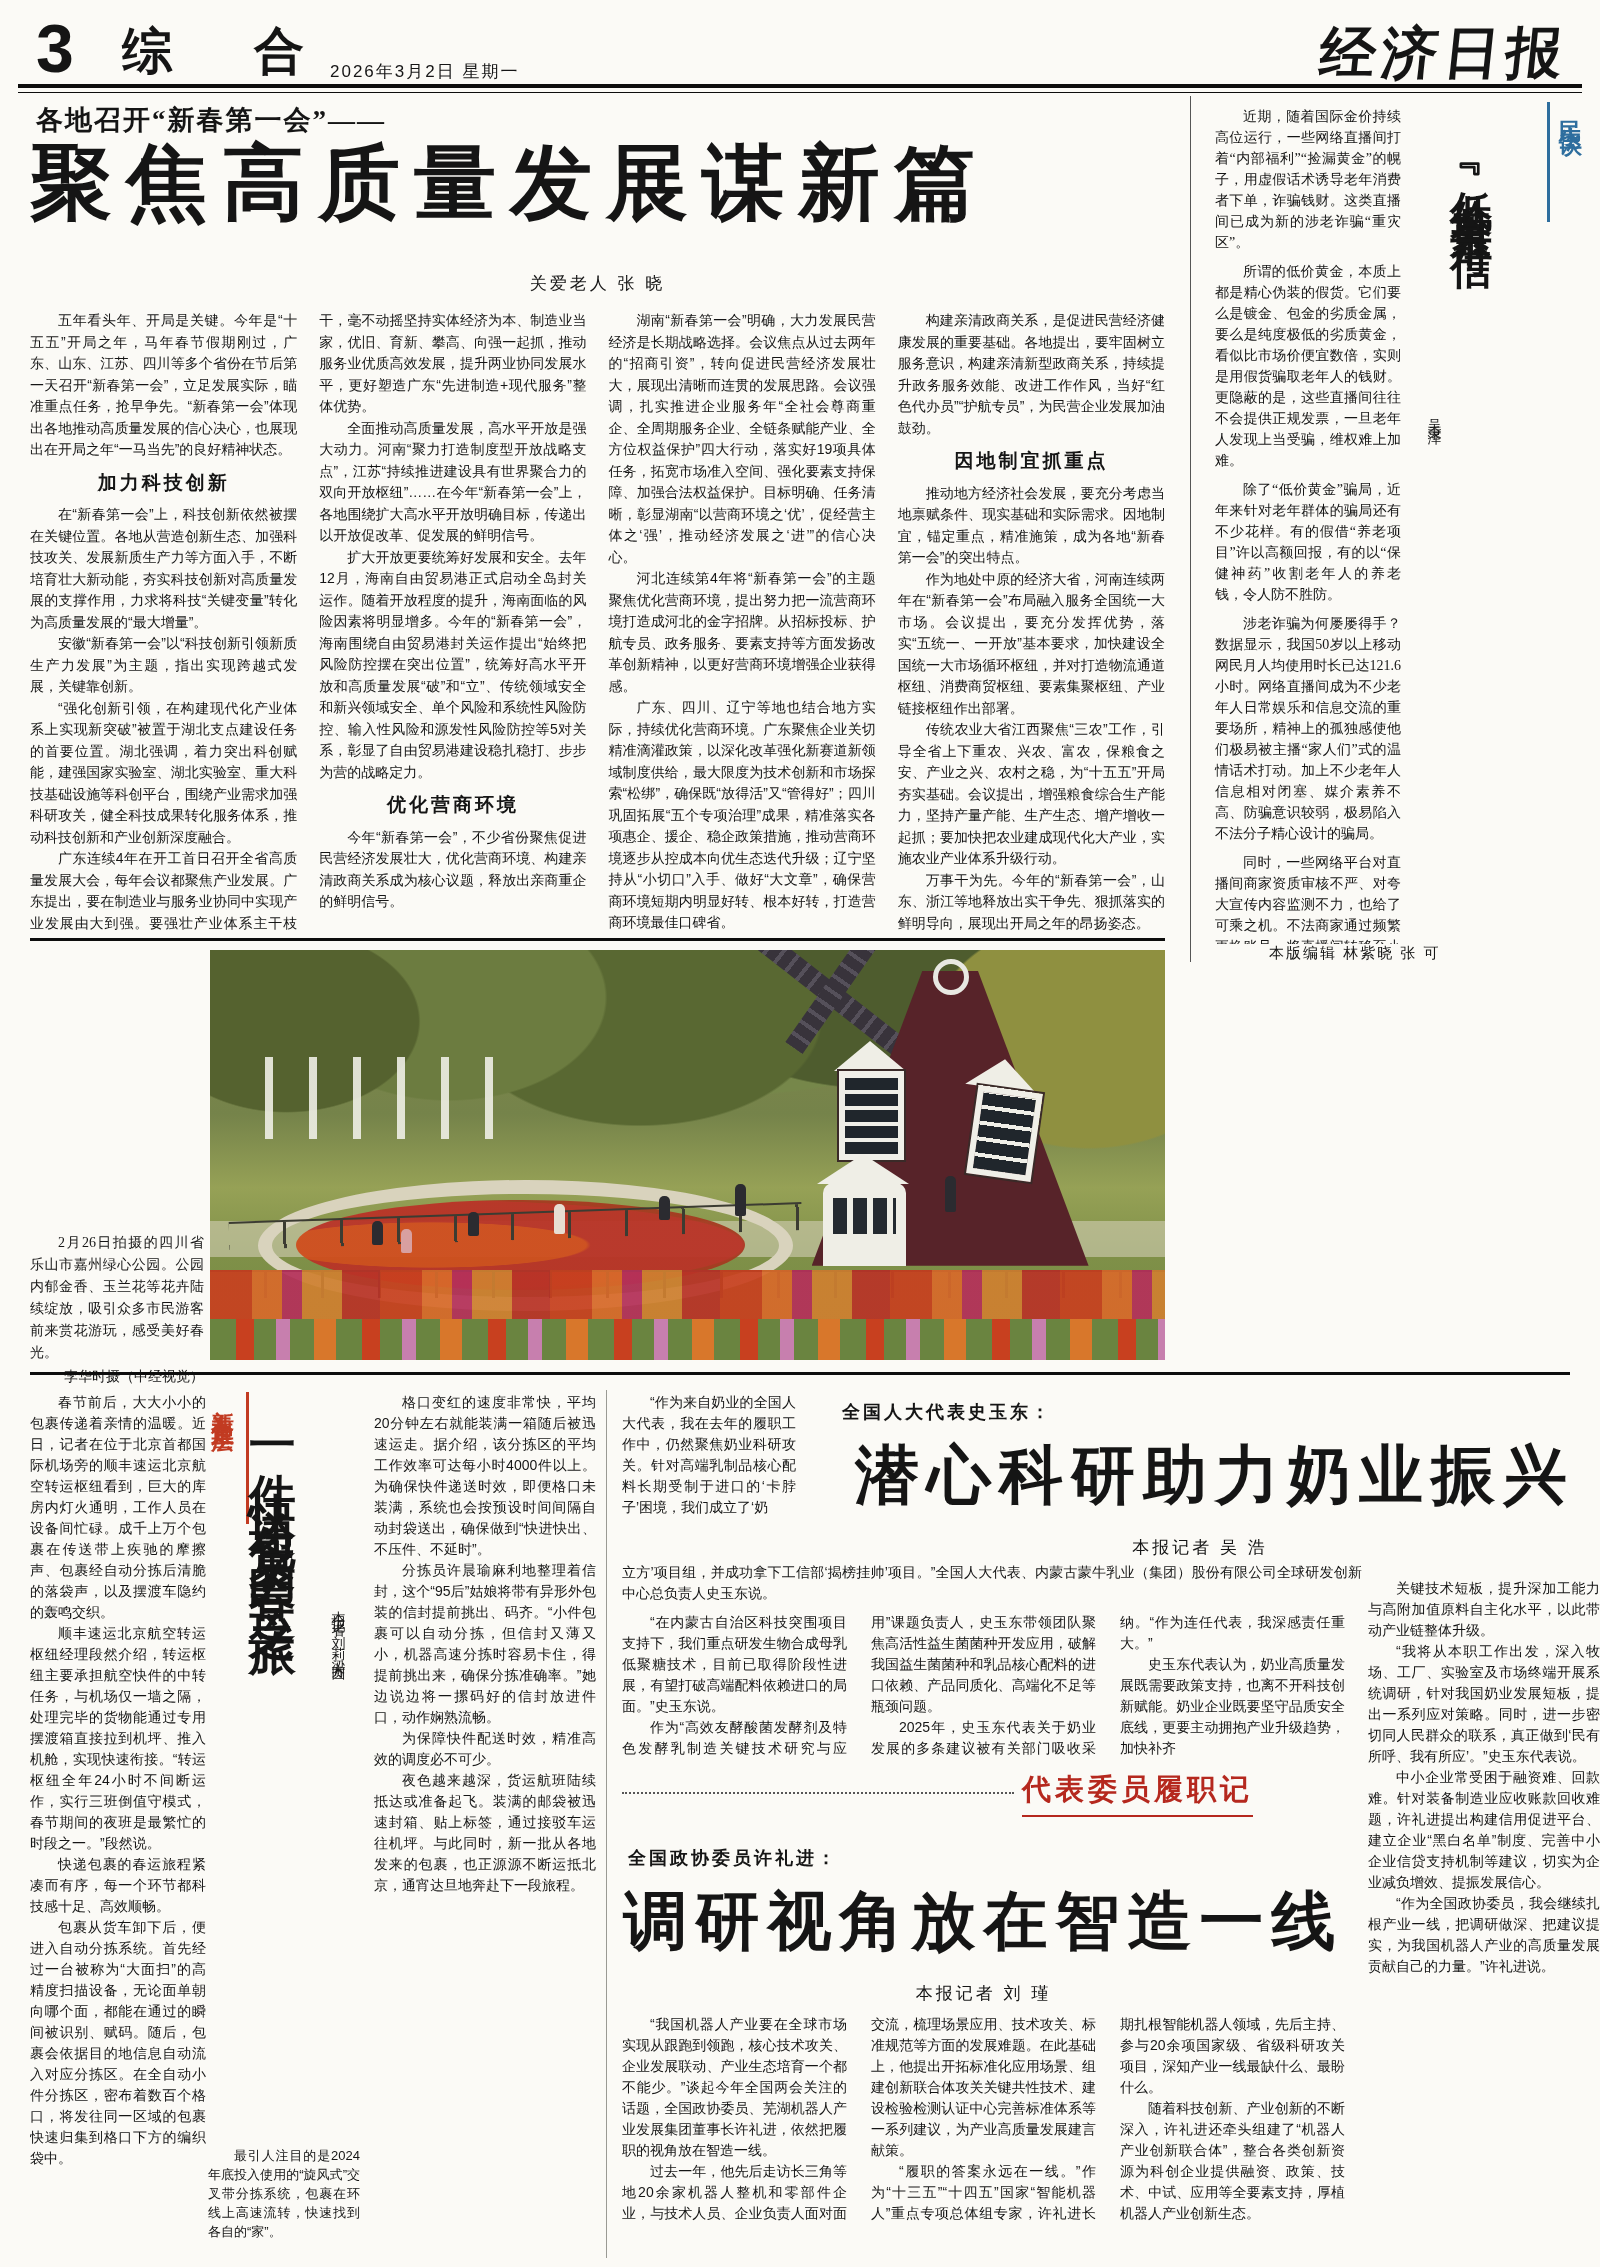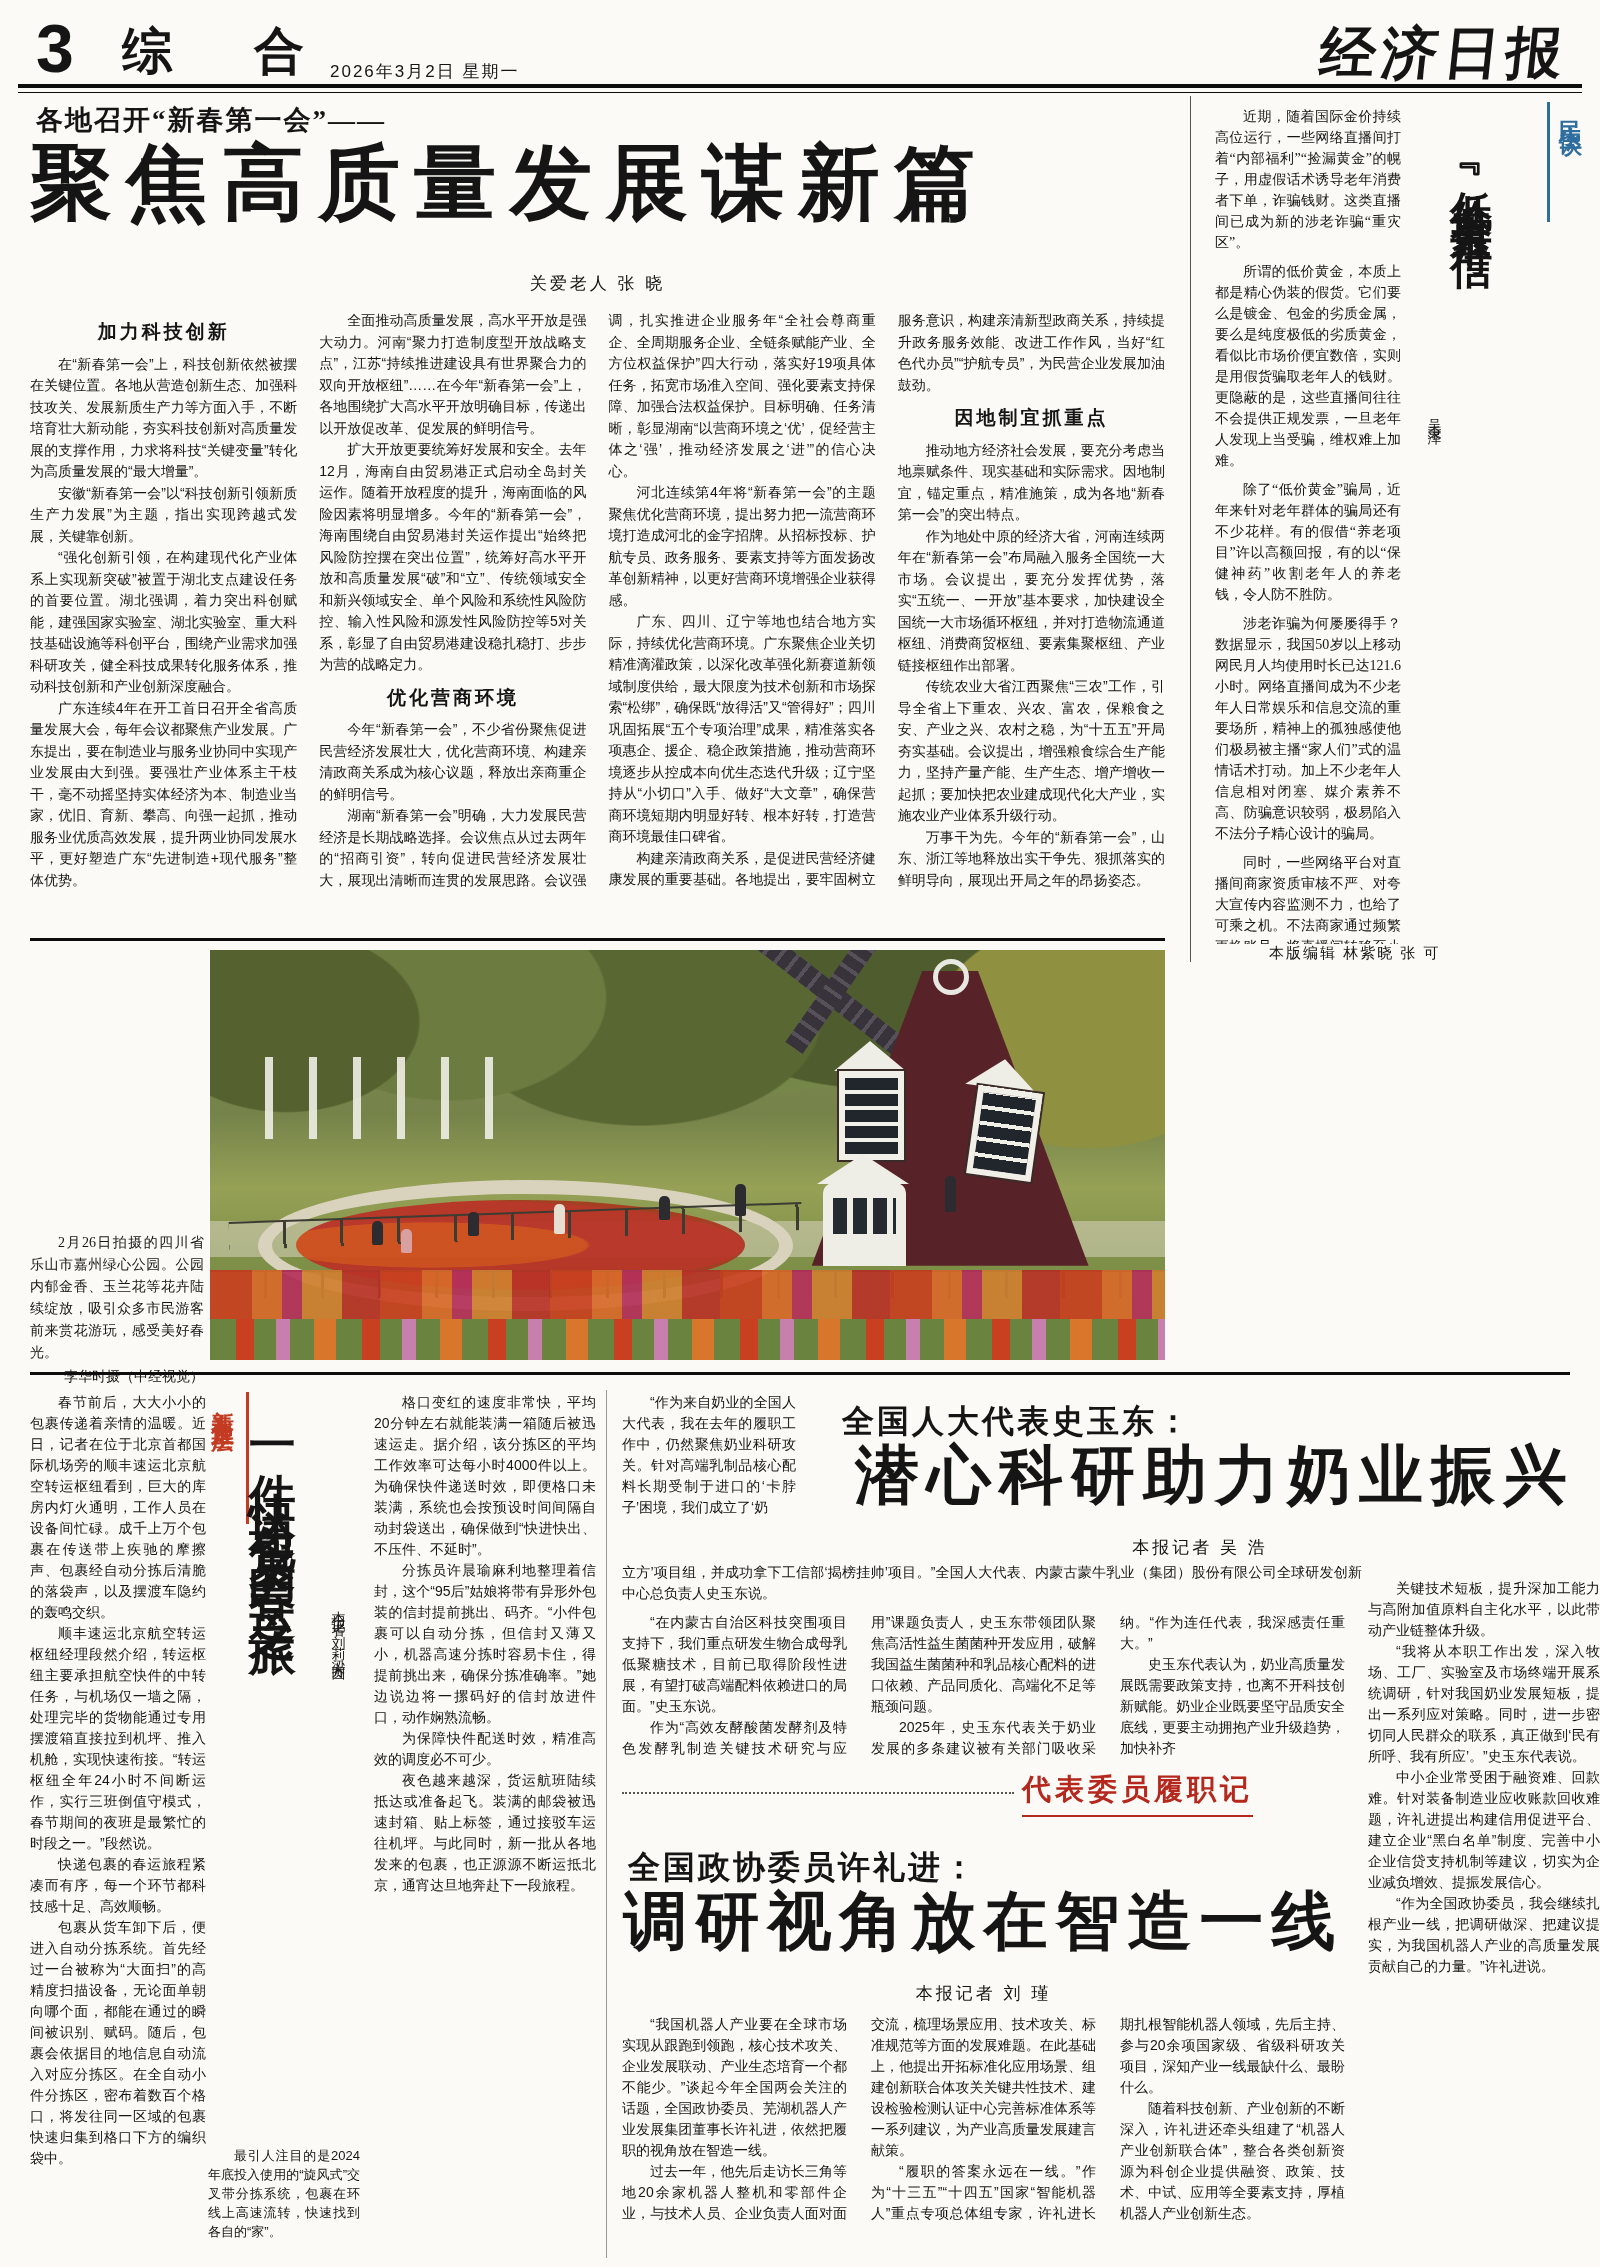--- a/index.html
+++ b/index.html
@@ -74,21 +74,21 @@
   .caption{font-family:"Liberation Serif","DejaVu Serif",serif;font-size:14px;line-height:22px;text-align:justify;}
   .caption .credit{text-align:right;text-indent:0;margin-top:2px;}
   
   .colflow{font-size:14px;line-height:21px;text-align:justify;overflow:hidden;}
   .v-badge-red{writing-mode:vertical-rl;font-size:23px;font-weight:900;color:#c23b22;
                border-right:3px solid #c23b22;padding-right:7px;letter-spacing:5px;}
   .v-title{writing-mode:vertical-rl;font-family:"Liberation Serif","DejaVu Serif",serif;
            font-size:47px;font-weight:900;letter-spacing:17px;line-height:1.1;}
   .v-byline{writing-mode:vertical-rl;font-size:14px;letter-spacing:4px;}
   .divider-v{background:#9a9a94;width:1px;}
-  .sub-article-kicker{font-size:32px;font-weight:700;font-family:"Liberation Serif","DejaVu Serif",serif;letter-spacing:3px;}
+  .sub-article-kicker{font-size:18px;font-weight:700;font-family:"Liberation Serif","DejaVu Serif",serif;letter-spacing:3px;}
   .sub-headline{text-align:center;font-family:"Liberation Serif","DejaVu Serif",serif;
                 font-size:64px;font-weight:900;letter-spacing:8px;line-height:1;}
   .sub-byline{text-align:center;font-size:17px;letter-spacing:3px;}
   .threecol{column-count:3;column-gap:24px;}
   .dotted{border-top:2px dotted #565656;}
   .banner-red{font-size:29px;font-weight:900;color:#b5281e;letter-spacing:4px;
               border-bottom:2px solid #b5281e;padding-bottom:5px;
               font-family:"Liberation Serif","DejaVu Serif",serif;}
   .smalltext{font-size:13px;line-height:19px;}
 </style>
@@ -101,20 +101,21 @@
   <div class="abs section-title" style="left:122px;top:26px;">综 合</div>
   <div class="abs page-date" style="left:330px;top:60px;">2026年3月2日  星期一</div>
   <div class="abs masthead" style="right:32px;top:16px;">经济日报</div>
   <div class="abs rule" style="left:18px;top:84px;width:1564px;height:4px;"></div>
   <div class="abs rule" style="left:18px;top:92px;width:1564px;height:1px;"></div>
 
   <div class="abs kicker" style="left:36px;top:102px;">各地召开“新春第一会”——</div>
   <div class="abs lead-headline" style="left:30px;top:140px;">聚焦高质量发展谋新篇</div>
   <div class="abs lead-byline" style="left:30px;top:272px;">关爱老人  张  晓</div>
   <div class="abs lead-body" style="left:30px;top:310px;">
+      <p>五年看头年、开局是关键。今年是“十五五”开局之年，马年春节假期刚过，广东、山东、江苏、四川等多个省份在节后第一天召开“新春第一会”，立足发展实际，瞄准重点任务，抢早争先。“新春第一会”体现出各地推动高质量发展的信心决心，也展现出在开局之年“一马当先”的良好精神状态。</p>
       <div class="subhead">加力科技创新</div>
       <p>在“新春第一会”上，科技创新依然被摆在关键位置。各地从营造创新生态、加强科技攻关、发展新质生产力等方面入手，不断培育壮大新动能，夯实科技创新对高质量发展的支撑作用，力求将科技“关键变量”转化为高质量发展的“最大增量”。</p>
       <p>安徽“新春第一会”以“科技创新引领新质生产力发展”为主题，指出实现跨越式发展，关键靠创新。</p>
       <p>“强化创新引领，在构建现代化产业体系上实现新突破”被置于湖北支点建设任务的首要位置。湖北强调，着力突出科创赋能，建强国家实验室、湖北实验室、重大科技基础设施等科创平台，围绕产业需求加强科研攻关，健全科技成果转化服务体系，推动科技创新和产业创新深度融合。</p>
       <p>广东连续4年在开工首日召开全省高质量发展大会，每年会议都聚焦产业发展。广东提出，要在制造业与服务业协同中实现产业发展由大到强。要强壮产业体系主干枝干，毫不动摇坚持实体经济为本、制造业当家，优旧、育新、攀高、向强一起抓，推动服务业优质高效发展，提升两业协同发展水平，更好塑造广东“先进制造+现代服务”整体优势。</p>
       <p>全面推动高质量发展，高水平开放是强大动力。河南“聚力打造制度型开放战略支点”，江苏“持续推进建设具有世界聚合力的双向开放枢纽”……在今年“新春第一会”上，各地围绕扩大高水平开放明确目标，传递出以开放促改革、促发展的鲜明信号。</p>
       <p>扩大开放更要统筹好发展和安全。去年12月，海南自由贸易港正式启动全岛封关运作。随着开放程度的提升，海南面临的风险因素将明显增多。今年的“新春第一会”，海南围绕自由贸易港封关运作提出“始终把风险防控摆在突出位置”，统筹好高水平开放和高质量发展“破”和“立”、传统领域安全和新兴领域安全、单个风险和系统性风险防控、输入性风险和源发性风险防控等5对关系，彰显了自由贸易港建设稳扎稳打、步步为营的战略定力。</p>
       <div class="subhead">优化营商环境</div>
       <p>今年“新春第一会”，不少省份聚焦促进民营经济发展壮大，优化营商环境、构建亲清政商关系成为核心议题，释放出亲商重企的鲜明信号。</p>
       <p>湖南“新春第一会”明确，大力发展民营经济是长期战略选择。会议焦点从过去两年的“招商引资”，转向促进民营经济发展壮大，展现出清晰而连贯的发展思路。会议强调，扎实推进企业服务年“全社会尊商重企、全周期服务企业、全链条赋能产业、全方位权益保护”四大行动，落实好19项具体任务，拓宽市场准入空间、强化要素支持保障、加强合法权益保护。目标明确、任务清晰，彰显湖南“以营商环境之‘优’，促经营主体之‘强’，推动经济发展之‘进’”的信心决心。</p>

